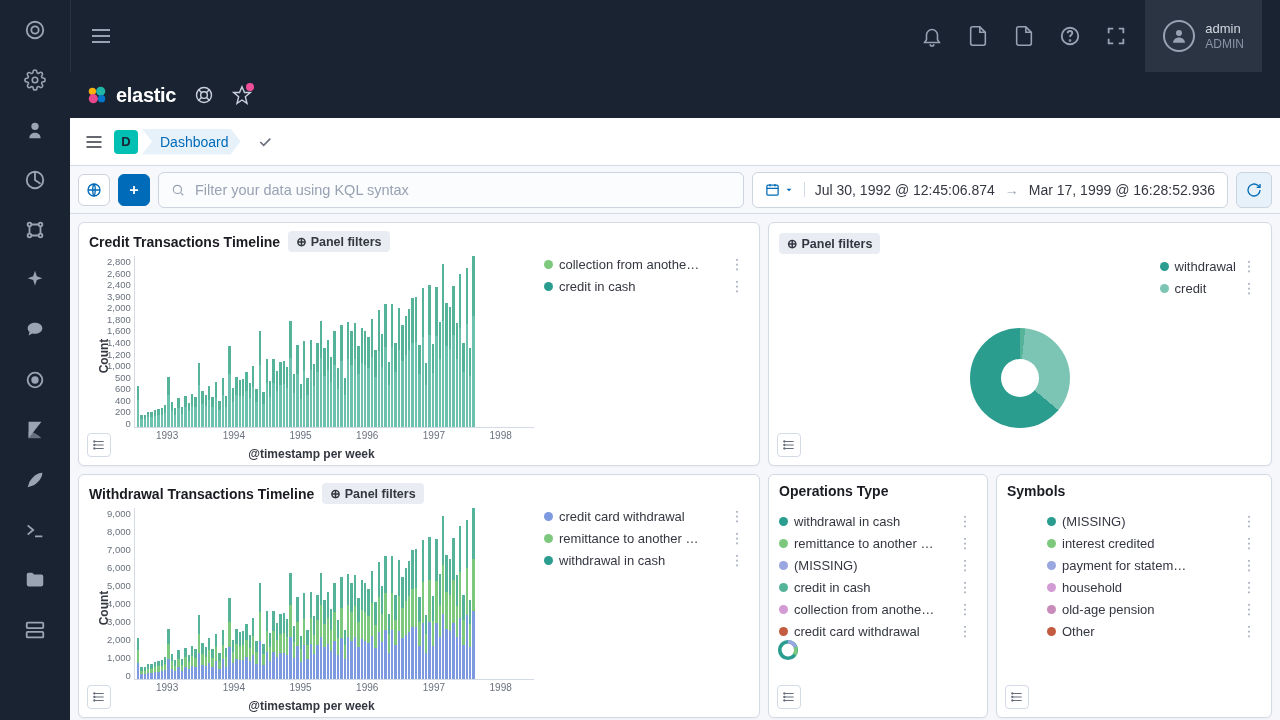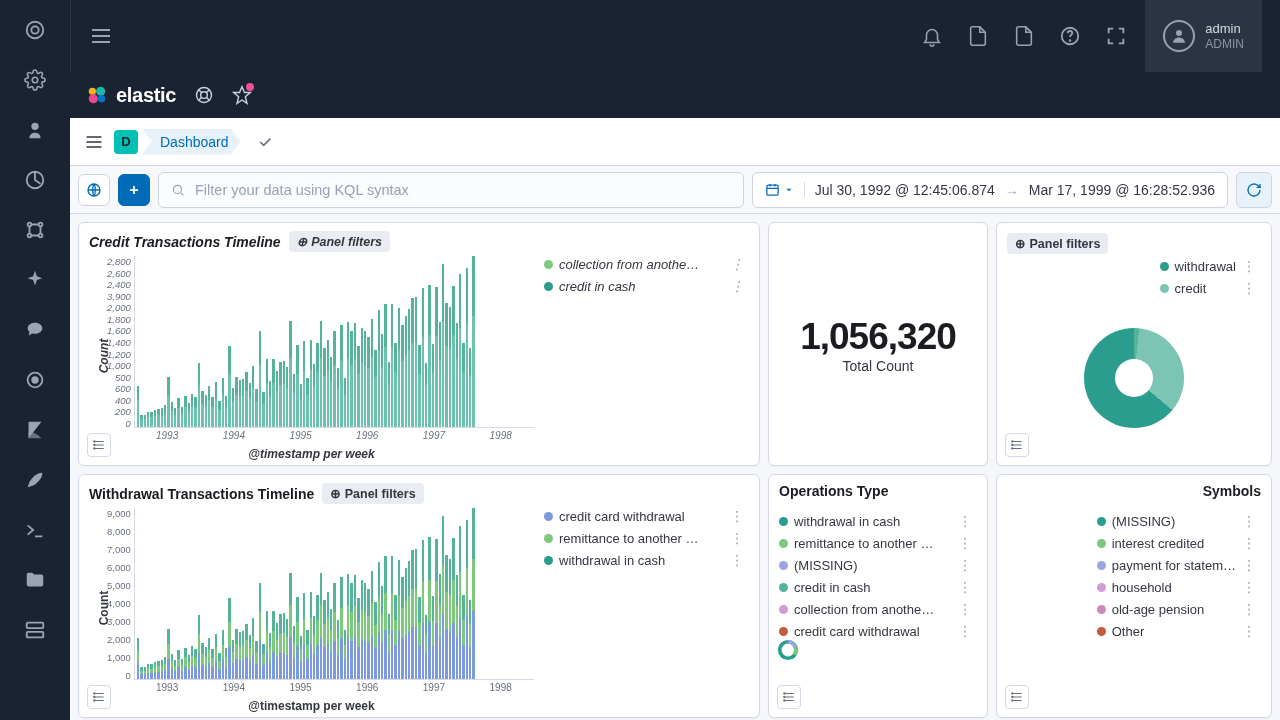--- a/index.html
+++ b/index.html
@@ -55,26 +55,26 @@
 .panel-title-row { display: flex; align-items: center; gap: 8px; flex-wrap: wrap; }
 .panel-title { font-weight: 700; font-size: 14px; color: #1a1c21; }
 .panel-filter-tag { background: #e9edf3; color: #343741; padding: 3px 8px; border-radius: 4px; font-size: 12.5px; font-weight: 600; display: flex; align-items: center; gap: 4px; }
 .panel-body { flex: 1; display: flex; }
 .legend { display: flex; flex-direction: column; gap: 6px; font-size: 13px; color: #343741; padding: 4px 4px 0 0; }
 .legend-item { display: flex; align-items: center; gap: 6px; }
 .legend-item .more { margin-left: auto; color: #98a2b3; font-size: 14px; cursor: pointer; letter-spacing: 1px; }
 .legend-dot { width: 9px; height: 9px; border-radius: 50%; flex-shrink: 0; }
 .panel-icon-btn { width: 24px; height: 24px; border: 1px solid #d3dae6; border-radius: 4px; display: flex; align-items: center; justify-content: center; color: #69707d; cursor: pointer; position: absolute; left: 8px; bottom: 8px; }
 
-.p-credit { flex: 0 0 682px; height: 244px; font-style: italic; }
+.p-credit { flex: 0 0 682px; height: 244px; }
 .p-metric { flex: 0 0 220px; height: 244px; align-items: center; justify-content: center; }
 .p-donut { flex: 1; height: 244px; }
 .p-withdrawal { flex: 0 0 682px; height: 244px; }
 .p-ops { flex: 0 0 220px; height: 244px; }
-.p-symbols { flex: 1; height: 244px; align-items: flex-end; }
+.p-symbols { flex: 1; height: 244px; }
 
 .metric-num { font-size: 37px; font-weight: 700; color: #1a1c21; letter-spacing: -1px; }
 .metric-lbl { font-size: 14px; color: #343741; }
 
 .chart-wrap { flex: 1; display: flex; padding: 4px 0 18px 4px; position: relative; }
 .y-axis-label { position: absolute; left: -2px; top: 50%; transform: translateY(-50%) rotate(-90deg); font-size: 12px; font-weight: 700; color: #343741; }
 .y-ticks { display: flex; flex-direction: column; justify-content: space-between; font-size: 9.5px; color: #69707d; text-align: right; padding: 0 3px 12px 14px; }
 .bars-area { flex: 1; display: flex; flex-direction: column; }
 .bars { flex: 1; display: flex; align-items: flex-end; gap: 1px; border-bottom: 1px solid #d3dae6; border-left: 1px solid #d3dae6; padding-left: 2px; }
 .bar { width: 2.4px; background: linear-gradient(to bottom, #54b399 0%, #54b399 35%, #6cc2ae 35%, #6cc2ae 100%); }
@@ -454,26 +454,20 @@
           <div class="panel-icon-btn">
               <svg width="14" height="14" viewBox="0 0 24 24" fill="none" stroke="currentColor" stroke-width="2">
                 <path d="M4 6h16M4 12h16M4 18h16"></path>
                 <circle cx="4" cy="6" r="1" fill="currentColor"></circle>
                 <circle cx="4" cy="12" r="1" fill="currentColor"></circle>
                 <circle cx="4" cy="18" r="1" fill="currentColor"></circle>
               </svg>
             </div>
         </div>
 
-        <div class="panel p-metric">
-          <div style="display:flex;flex-direction:column;align-items:center;justify-content:center;flex:1">
-            <div class="metric-num">1,056,320</div>
-            <div class="metric-lbl">Total Count</div>
-          </div>
-        </div>
 
         <div class="panel p-donut">
           <div class="panel-title-row" style="margin-top:2px">
             <span class="panel-filter-tag">⊕ <span>Panel filters</span></span>
           </div>
           <div class="panel-body" style="flex-direction:column">
             <div class="legend" id="donut-legend" style="align-self:flex-end">
                 <div class="legend-item">
                   <span class="legend-dot" style="background:#2a9d8f"></span>
                   <span>withdrawal</span>

